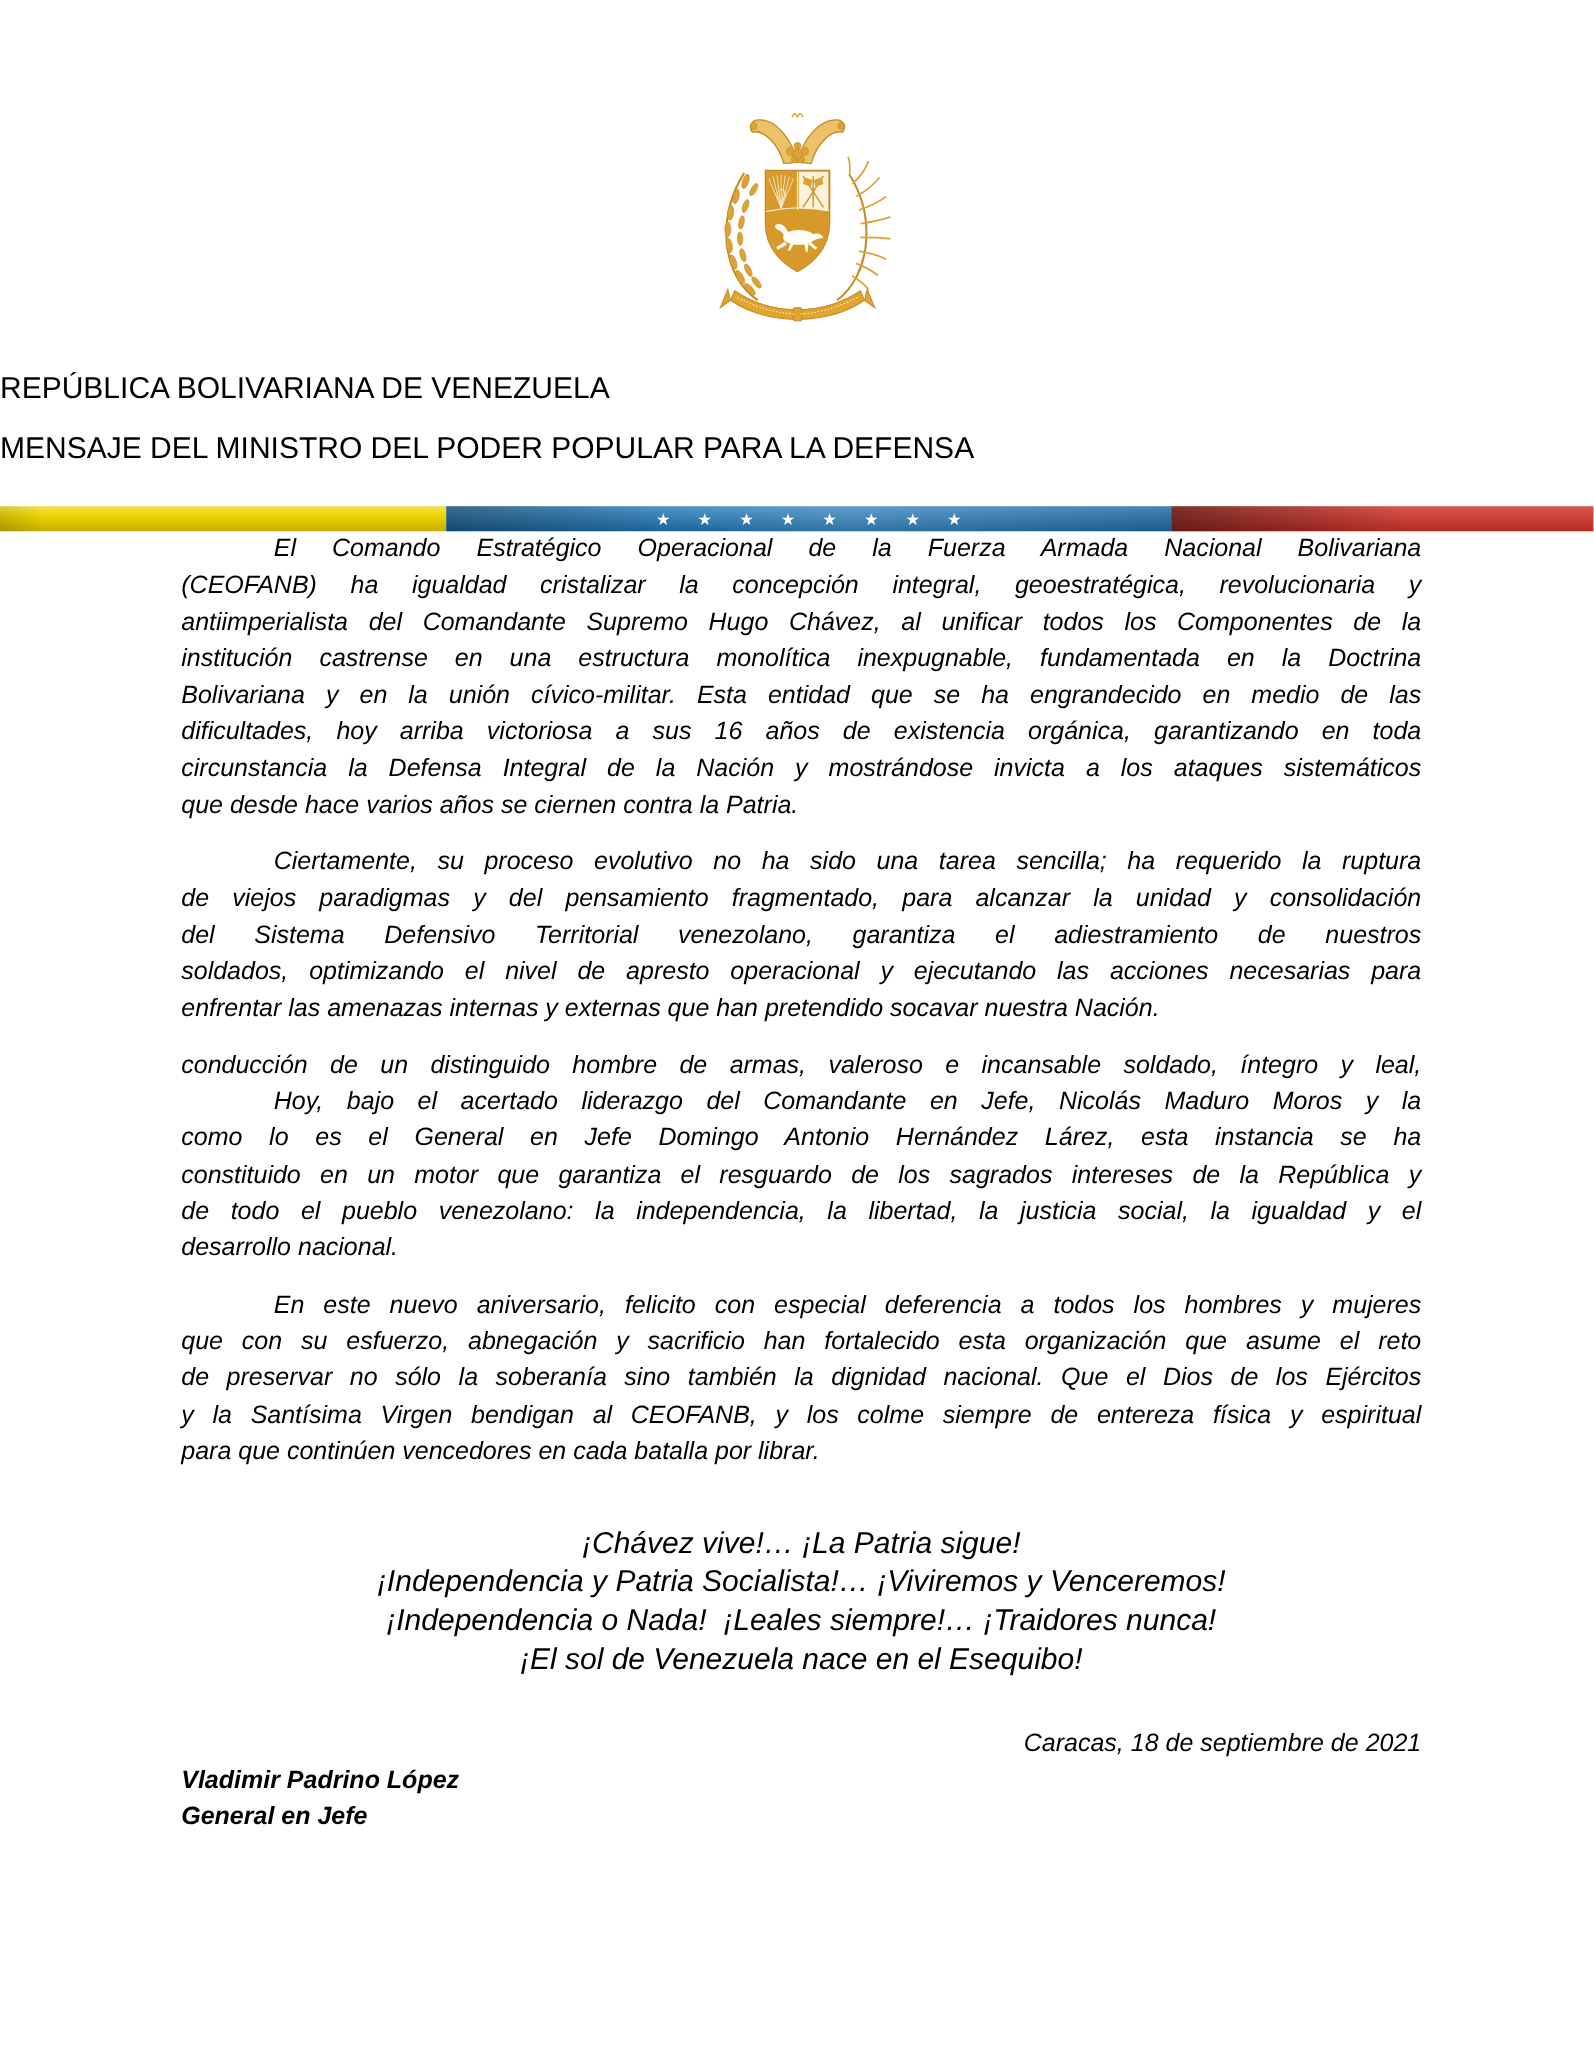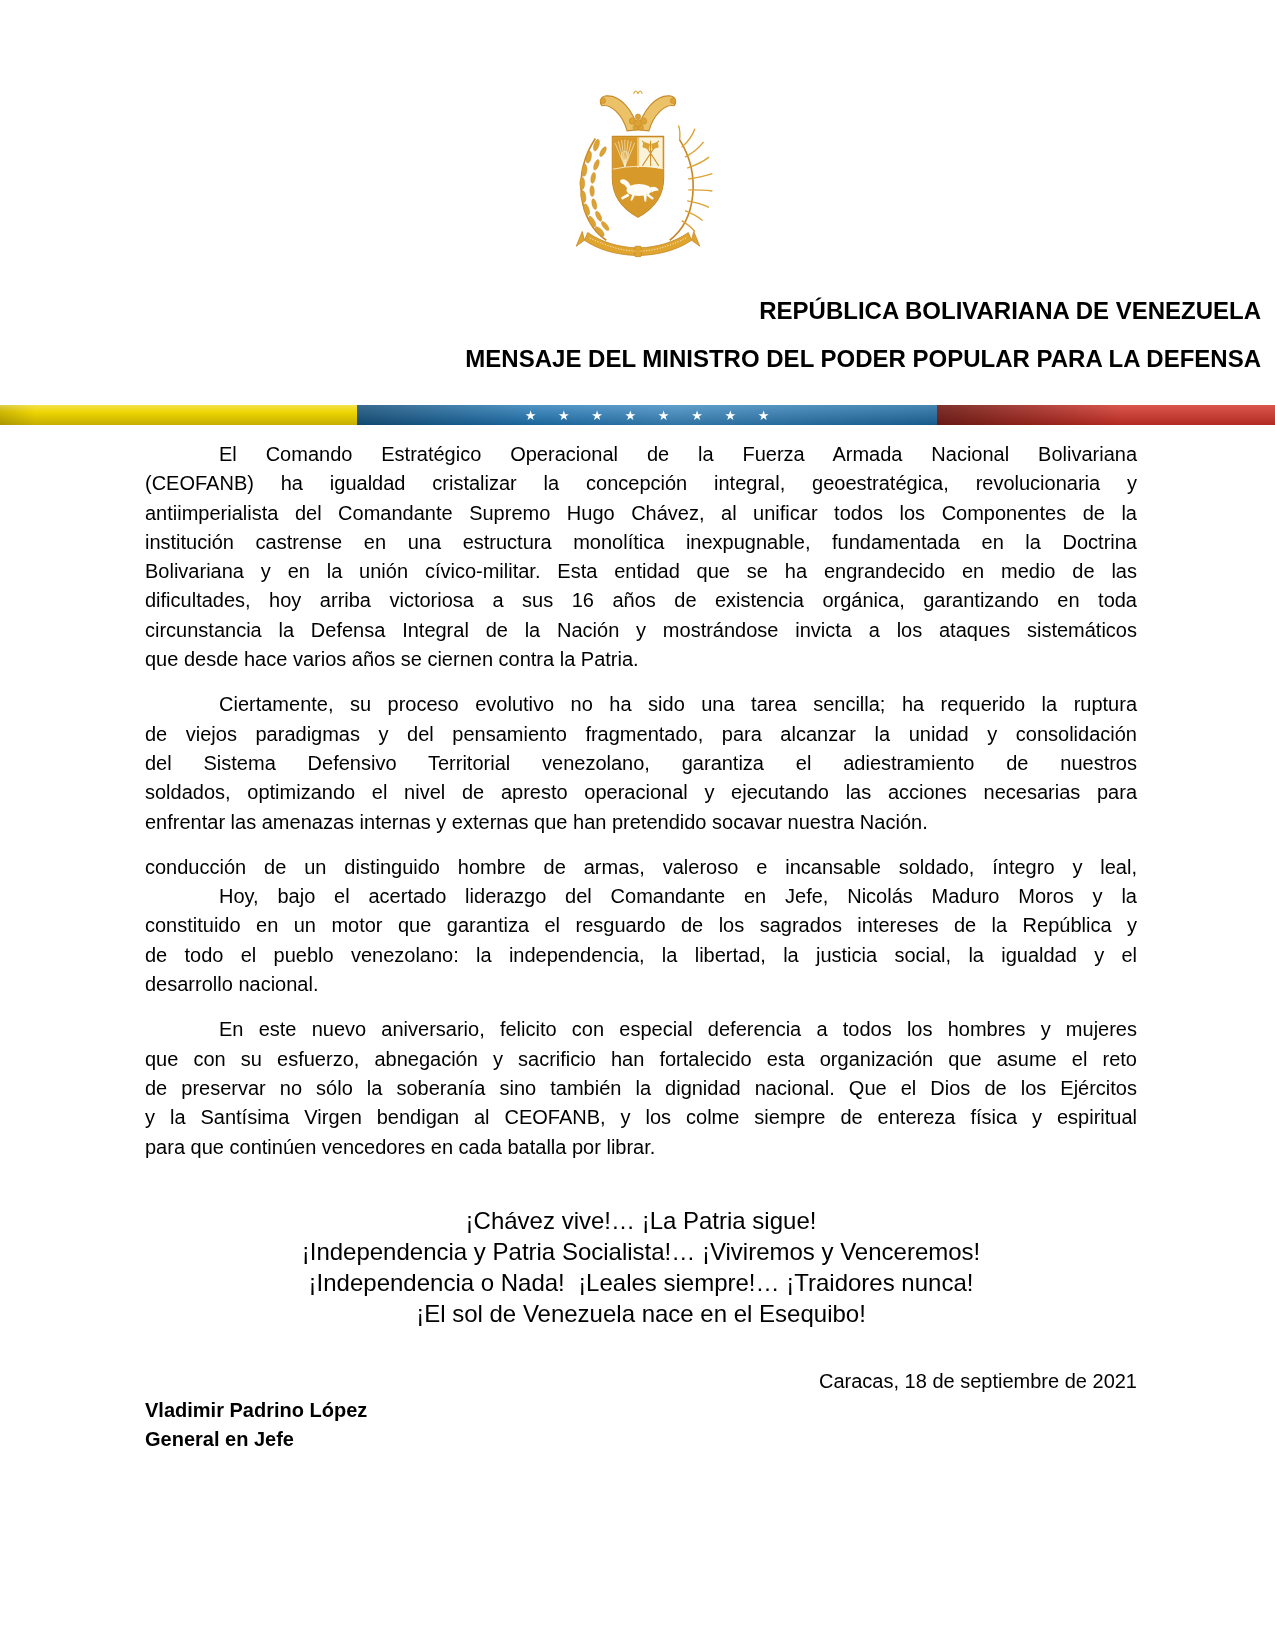--- a/index.html
+++ b/index.html
@@ -10,21 +10,21 @@
     --flag-yellow:#EFD503;
     --flag-blue:#1E76B5;
     --flag-red:#D23227;
   }
   html,body{margin:0;padding:0;background:#ffffff;}
   .page{
     width:1275px;height:1650px;background:#ffffff;color:#000;
     font-family:"Liberation Sans",sans-serif;position:relative;overflow:hidden;
   }
   .emblem-wrap{padding-top:86px;text-align:center;line-height:0;}
-  .title{margin:14px;text-align:right;font-weight:bold;font-size:24px;line-height:29px;color:#000;}
+  .title{margin:0;text-align:left;font-weight:normal;font-size:24px;line-height:29px;color:#000;}
   .title-1{margin-top:24px;}
   .title-2{margin-top:19px;}
   .flagbar{margin-top:32px;height:20px;display:flex;width:100%;}
   .seg{height:100%;position:relative;}
   .seg-yellow{
     width:28%;background-color:var(--flag-yellow);
     background-image:linear-gradient(180deg,rgba(255,255,255,.30),rgba(255,255,255,0) 35%,rgba(0,0,0,.18)),
                      linear-gradient(90deg,rgba(0,0,0,.14),rgba(0,0,0,0) 10%);
   }
   .seg-blue{
@@ -35,21 +35,21 @@
   }
   .seg-red{
     width:26.5%;background-color:var(--flag-red);
     background-image:linear-gradient(90deg,rgba(0,0,0,.42),rgba(0,0,0,0) 55%),
                      linear-gradient(180deg,rgba(255,255,255,.18),rgba(0,0,0,.15));
   }
   .stars{
     color:#ffffff;font-size:13px;line-height:1;letter-spacing:9px;padding-left:9px;
     text-align:center;white-space:nowrap;
   }
-  .content{margin:15px 138px 0 145px;font-size:20px;line-height:29.3px;}
+  .content{margin:0 138px 0 145px;font-size:20px;line-height:29.3px;font-style:italic;}
   .para{margin:0 0 16px 0;}
   .line{text-align:justify;text-align-last:justify;}
   .line-first{text-indent:74px;}
   .line-last{text-align-last:left;}
   .slogans{margin-top:43px;text-align:center;line-height:31px;font-size:24px;}
   .dateline{margin-top:38px;text-align:right;font-size:20px;line-height:29px;}
   .signature{margin-top:0;font-weight:bold;font-size:20px;line-height:29px;}
 </style>
 </head>
 <body>
@@ -179,20 +179,21 @@
       <div class="line line-first">Ciertamente, su proceso evolutivo no ha sido una tarea sencilla; ha requerido la ruptura</div>
       <div class="line">de viejos paradigmas y del pensamiento fragmentado, para alcanzar la unidad y consolidación</div>
       <div class="line">del Sistema Defensivo Territorial venezolano, garantiza el adiestramiento de nuestros</div>
       <div class="line">soldados, optimizando el nivel de apresto operacional y ejecutando las acciones necesarias para</div>
       <div class="line line-last">enfrentar las amenazas internas y externas que han pretendido socavar nuestra Nación.</div>
     </div>
 
     <div class="para">
       <div class="line">conducción de un distinguido hombre de armas, valeroso e incansable soldado, íntegro y leal,</div>
       <div class="line line-first">Hoy, bajo el acertado liderazgo del Comandante en Jefe, Nicolás Maduro Moros y la</div>
+      <div class="line">como lo es el General en Jefe Domingo Antonio Hernández Lárez, esta instancia se ha</div>
       <div class="line">constituido en un motor que garantiza el resguardo de los sagrados intereses de la República y</div>
       <div class="line">de todo el pueblo venezolano: la independencia, la libertad, la justicia social, la igualdad y el</div>
       <div class="line line-last">desarrollo nacional.</div>
     </div>
 
     <div class="para">
       <div class="line line-first">En este nuevo aniversario, felicito con especial deferencia a todos los hombres y mujeres</div>
       <div class="line">que con su esfuerzo, abnegación y sacrificio han fortalecido esta organización que asume el reto</div>
       <div class="line">de preservar no sólo la soberanía sino también la dignidad nacional. Que el Dios de los Ejércitos</div>
       <div class="line">y la Santísima Virgen bendigan al CEOFANB, y los colme siempre de entereza física y espiritual</div>

